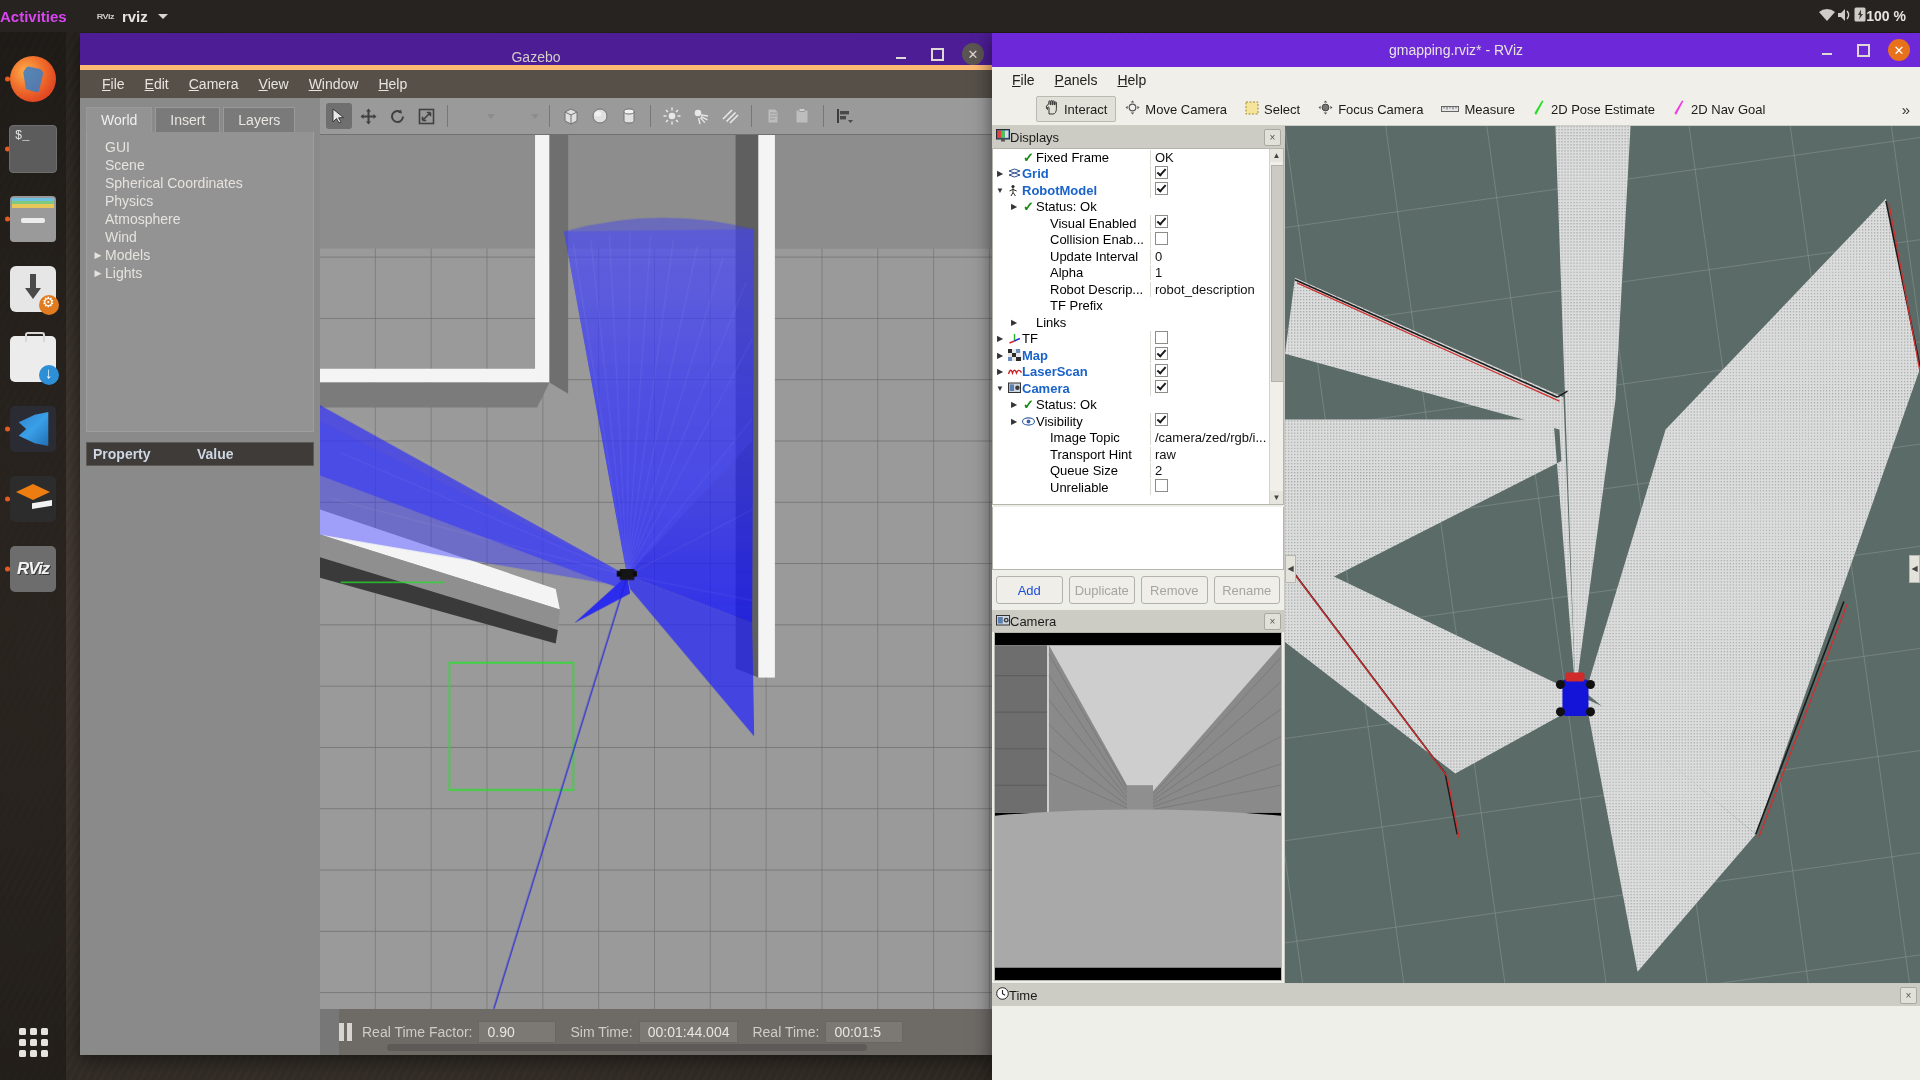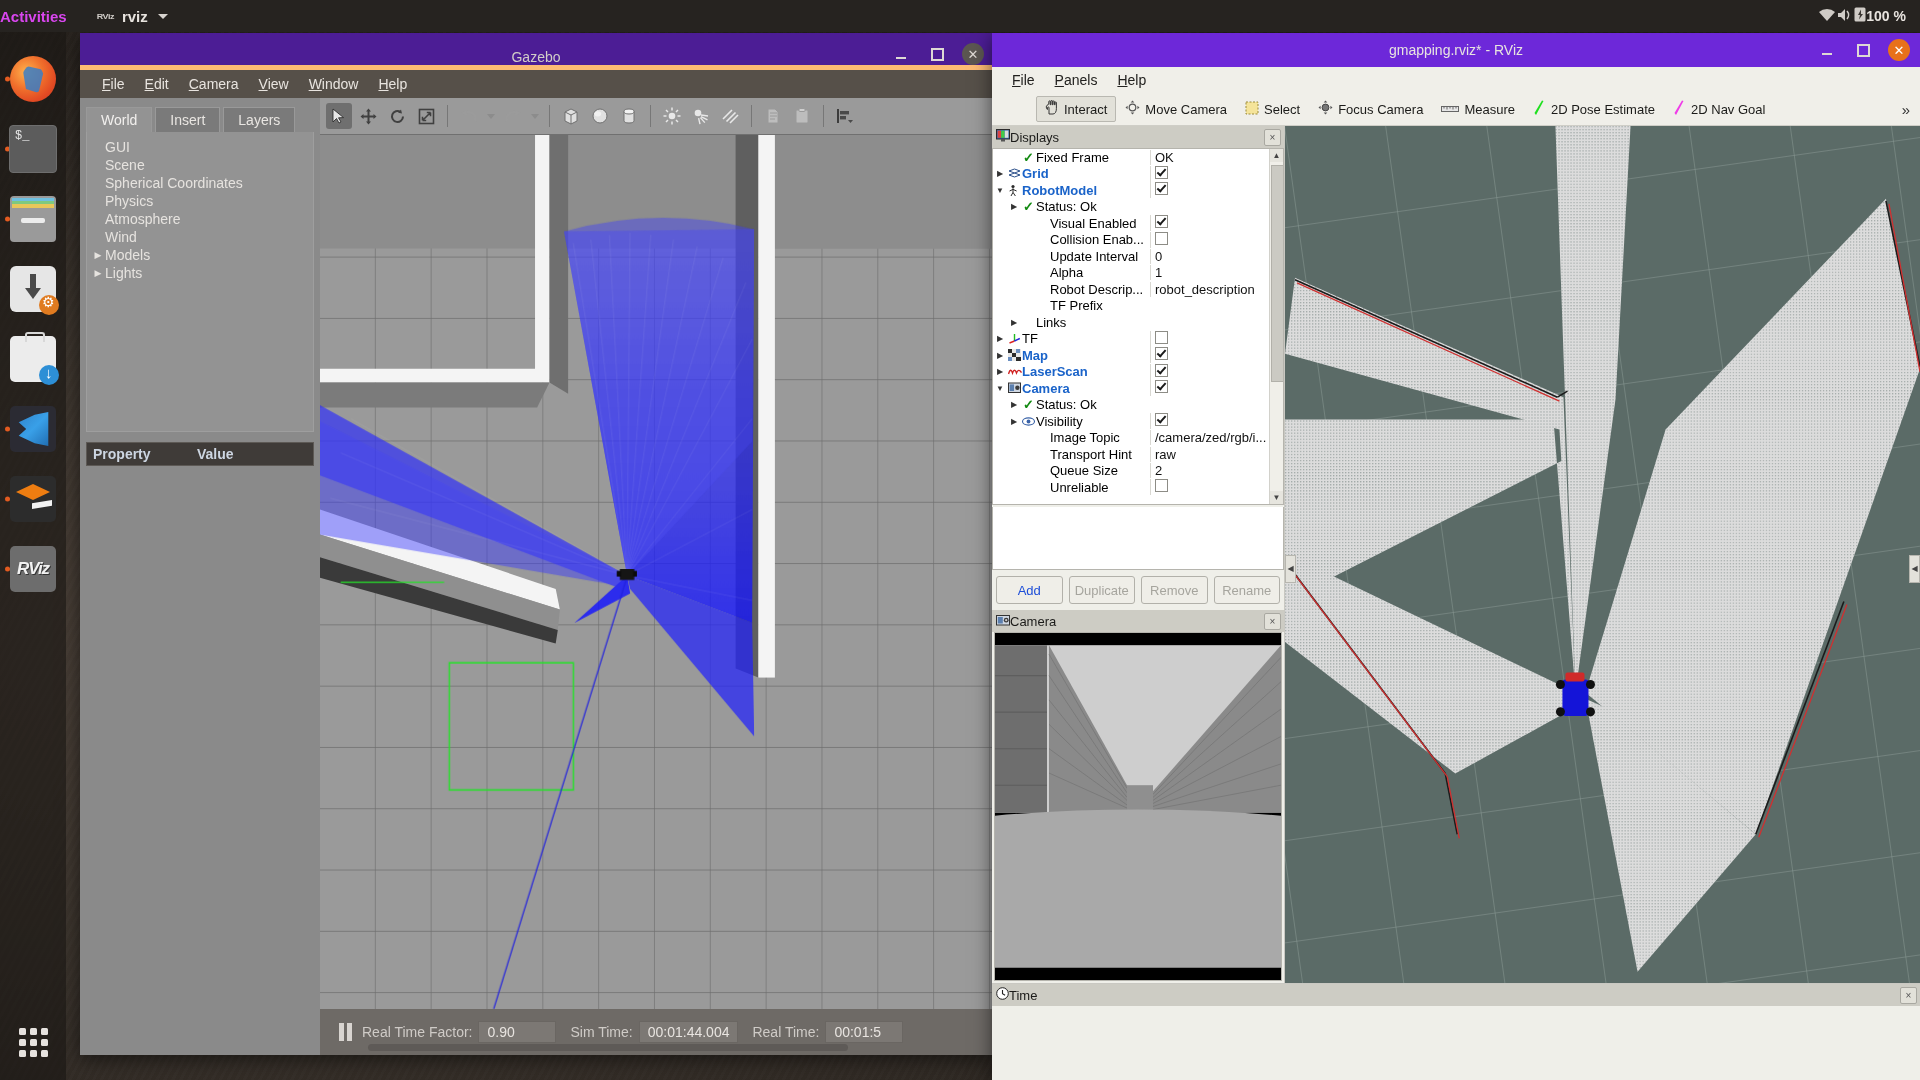--- a/index.html
+++ b/index.html
@@ -147,22 +147,22 @@
   .gz-toolbar{
     height:36px;background:#9a9a9a;display:flex;align-items:center;gap:3px;padding:0 6px;
     border-bottom:1px solid #707070;
   }
   .tb{width:26px;height:26px;display:flex;align-items:center;justify-content:center;cursor:pointer;border-radius:3px;color:#3c3c3c;}
   .tb.sel{background:#6f6f6f;}
   .tbsep{width:1px;height:22px;background:#777;margin:0 5px;}
   .tbcaret{width:0;height:0;border-left:4px solid transparent;border-right:4px solid transparent;border-top:5px solid #8c8c8c;margin:0 2px;}
   .gz-scene{flex:1;position:relative;overflow:hidden;background:#8e8e8e;}
   .gz-status{
-    height:46px;background:#6e6a66;display:flex;align-items:center;gap:0;padding:0 19px;
-    color:#cfcbc7;font-size:14px;position:relative;
+    height:46px;background:#6e6a66;display:flex;align-items:center;gap:0;padding:0 0;
+    color:#cfcbc7;font-size:14px;position:relative;margin-left:19px;
   }
   .gz-status .pause{display:flex;gap:3px;margin-right:10px;cursor:pointer;}
   .gz-status .pause i{display:block;width:5px;height:18px;background:#d8d4d0;}
   .gz-status .lbl{margin-right:6px;}
   .gz-field{background:#7c7874;border:1px solid #6a6662;color:#e8e4e0;padding:2px 8px;margin-right:14px;min-width:60px;}
   .gz-progress{position:absolute;left:48px;bottom:4px;width:480px;height:7px;background:#5e5a57;border-radius:4px;}
 
   
   #rviz{
     position:absolute;left:992px;top:33px;width:928px;height:1047px;

